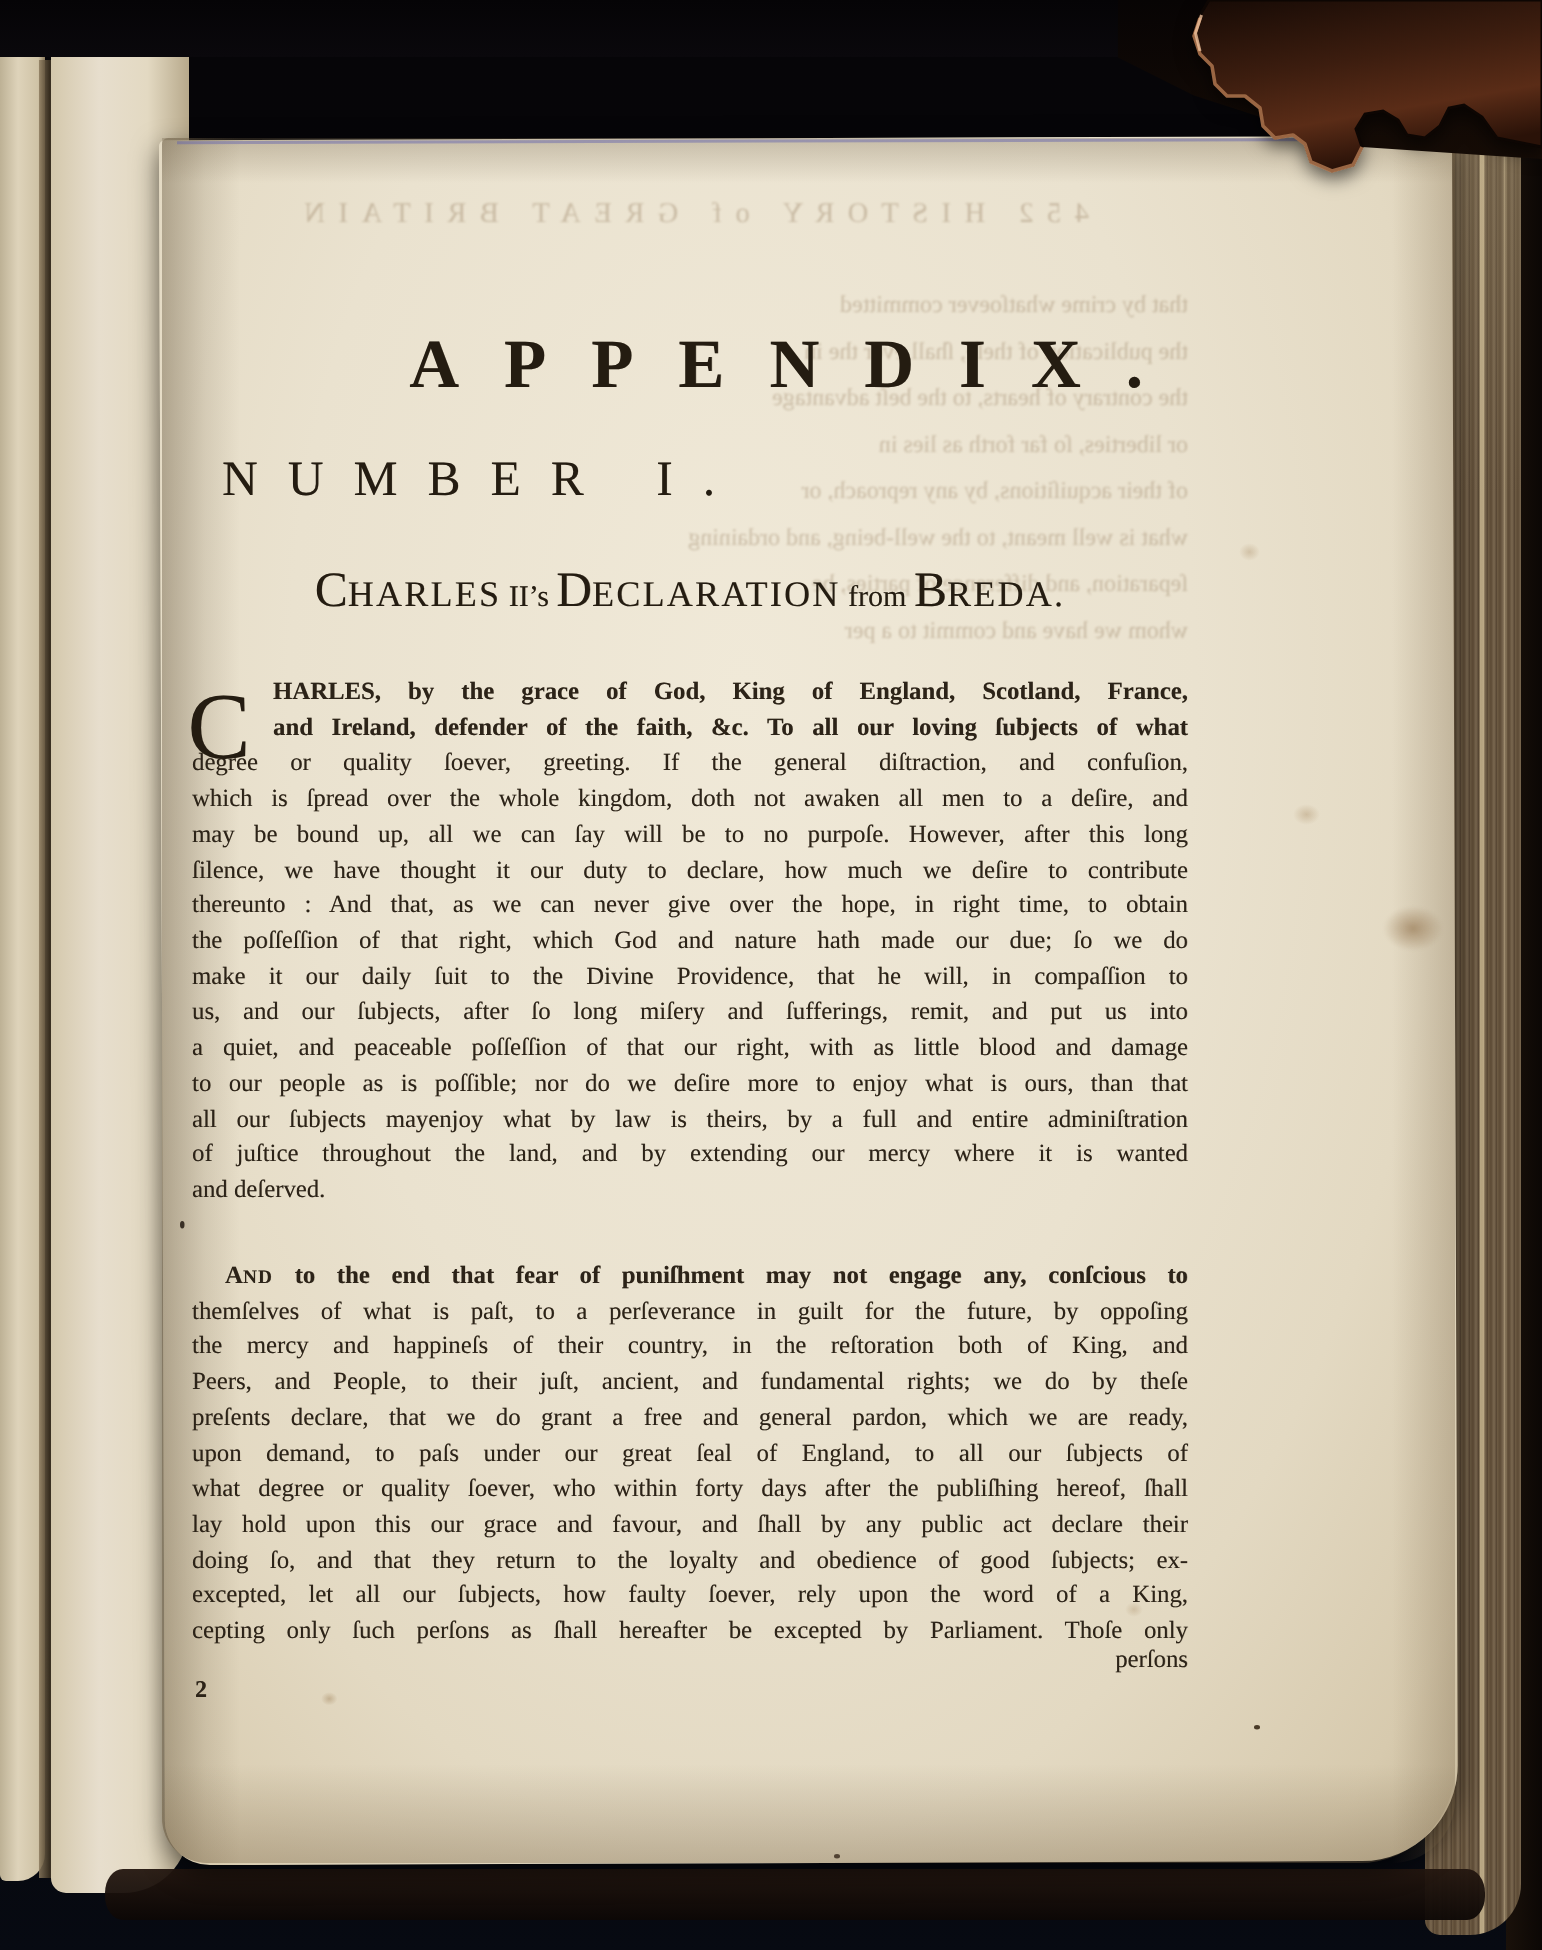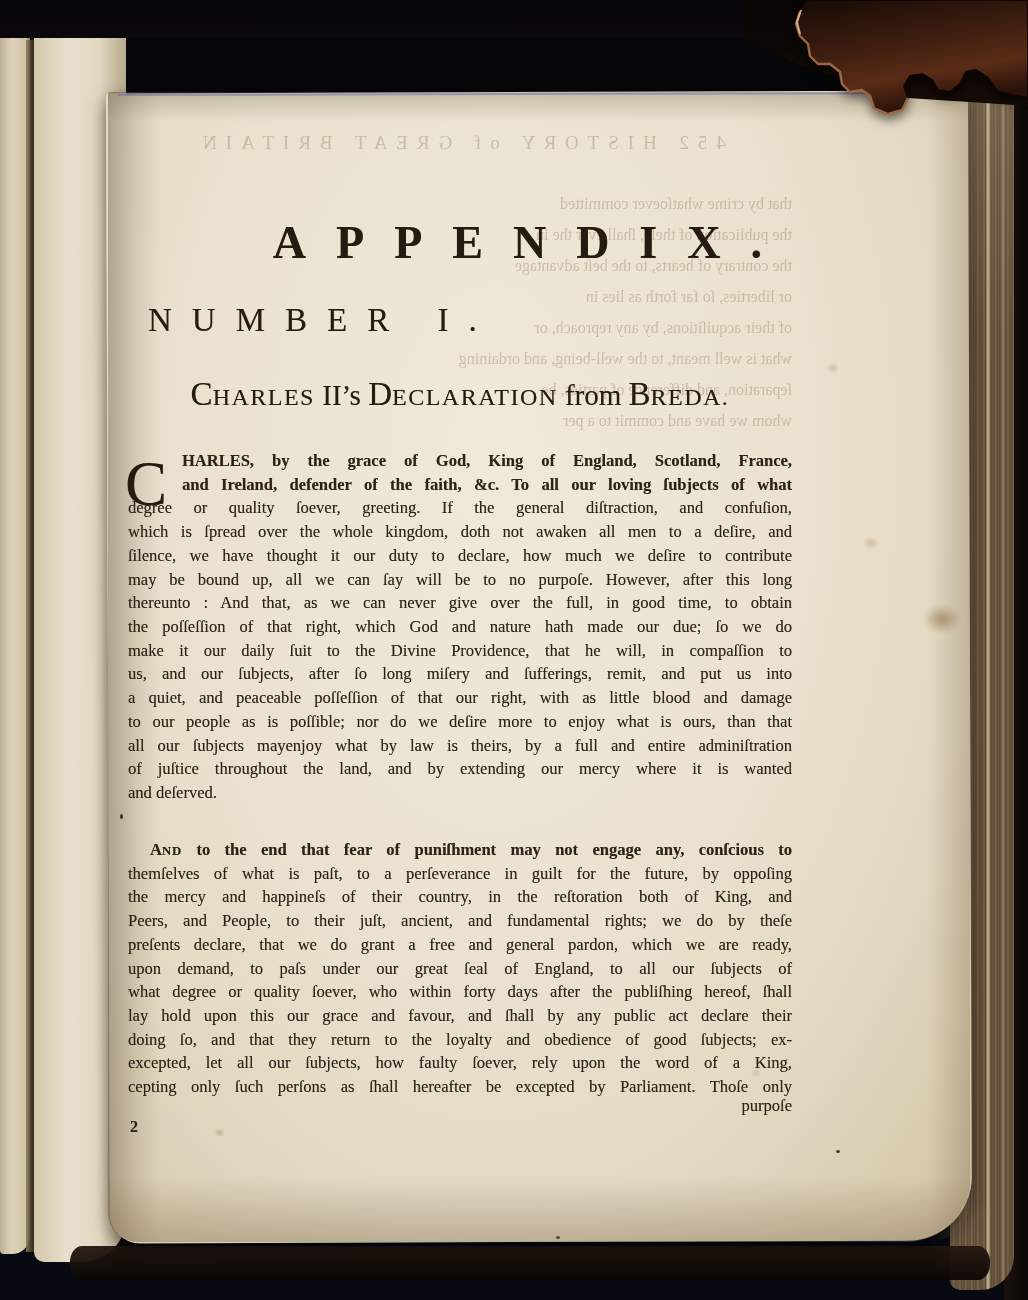--- a/index.html
+++ b/index.html
@@ -66,21 +66,21 @@
   
   .ink{color:#2c2318;text-shadow:.2px .2px .4px rgba(60,48,30,.45);}
   .h-appendix{position:absolute;left:128px;top:216px;width:664px;text-align:right;
             font-size:46px;letter-spacing:30px;text-indent:30px;color:#241c11;font-weight:bold;}
   .h-number{position:absolute;left:128px;top:302px;width:664px;
             font-size:33px;letter-spacing:20px;text-indent:20px;color:#241c11;}
   .h-title{position:absolute;left:128px;top:376px;width:664px;text-align:center;
             white-space:pre;color:#241c11;}
   .t-cap{font-size:33px;}
   .t-sc{font-size:24px;letter-spacing:1.5px;}
-  .t-plain{font-size:29px;}
+  .t-plain{font-size:20px;}
   .para{position:absolute;left:128px;width:664px;font-size:16.5px;}
   .p1{top:449px;}
   .p2{top:838px;}
   .tline{line-height:23.72px;height:23.72px;text-align:justify;text-align-last:justify;white-space:normal;}
   .noj{text-align-last:left;}
   .pad{padding-left:54px;font-weight:bold;}
   .ind{text-indent:22px;font-weight:bold;}
   .t-c{font-size:16.5px;}
   .t-s{font-size:12.8px;letter-spacing:.8px;}
   .t-n{font-size:16.5px;}
@@ -121,23 +121,23 @@
   <div class="h-appendix ink">APPENDIX.</div>
   <div class="h-number ink">NUMBER I.</div>
   <div class="h-title ink" id="title"><span class="t-cap">C</span><span class="t-sc">HARLES</span><span class="t-plain"> II’s </span><span class="t-cap">D</span><span class="t-sc">ECLARATION</span><span class="t-plain"> from </span><span class="t-cap">B</span><span class="t-sc">REDA.</span></div>
 
   <div class="para p1 ink" id="para1" style="position:absolute;">
     <span class="dropcap">C</span>
   <div class="tline pad">HARLES, by the grace of God, King of England, Scotland, France,</div>
       <div class="tline pad">and Ireland, defender of the faith, &amp;c. To all our loving ſubjects of what</div>
       <div class="tline">degree or quality ſoever, greeting. If the general diſtraction, and confuſion,</div>
       <div class="tline">which is ſpread over the whole kingdom, doth not awaken all men to a deſire, and</div>
+      <div class="tline">may be bound up, all we can ſay will be to no purpoſe. However, after this long</div>
       <div class="tline">ſilence, we have thought it our duty to declare, how much we deſire to contribute</div>
-      <div class="tline">may be bound up, all we can ſay will be to no purpoſe. However, after this long</div>
-      <div class="tline">thereunto : And that, as we can never give over the full, in good time, to obtain</div>
+      <div class="tline">thereunto : And that, as we can never give over the hope, in right time, to obtain</div>
       <div class="tline">the poſſeſſion of that right, which God and nature hath made our due; ſo we do</div>
       <div class="tline">make it our daily ſuit to the Divine Providence, that he will, in compaſſion to</div>
       <div class="tline">us, and our ſubjects, after ſo long miſery and ſufferings, remit, and put us into</div>
       <div class="tline">a quiet, and peaceable poſſeſſion of that our right, with as little blood and damage</div>
       <div class="tline">to our people as is poſſible; nor do we deſire more to enjoy what is ours, than that</div>
       <div class="tline">all our ſubjects mayenjoy what by law is theirs, by a full and entire adminiſtration</div>
       <div class="tline">of juſtice throughout the land, and by extending our mercy where it is wanted</div>
       <div class="tline noj">and deſerved.</div>
     </div>
   <div class="para p2 ink" id="para2">
@@ -147,21 +147,21 @@
       <div class="tline">Peers, and People, to their juſt, ancient, and fundamental rights; we do by theſe</div>
       <div class="tline">preſents declare, that we do grant a free and general pardon, which we are ready,</div>
       <div class="tline">upon demand, to paſs under our great ſeal of England, to all our ſubjects of</div>
       <div class="tline">what degree or quality ſoever, who within forty days after the publiſhing hereof, ſhall</div>
       <div class="tline">lay hold upon this our grace and favour, and ſhall by any public act declare their</div>
       <div class="tline">doing ſo, and that they return to the loyalty and obedience of good ſubjects; ex-</div>
       <div class="tline">excepted, let all our ſubjects, how faulty ſoever, rely upon the word of a King,</div>
       <div class="tline">cepting only ſuch perſons as ſhall hereafter be excepted by Parliament. Thoſe only</div>
     </div>
 
-  <div class="catchword ink">purpoſe</div>
+  <div class="catchword ink">perſons</div>
   <div class="pagenum ink">2</div>
 
   <div class="stain s1"></div>
   <div class="stain s2"></div>
   <div class="stain s3"></div>
   <div class="stain s4"></div>
   <div class="stain s5"></div>
   <div class="stain k1"></div>
   <div class="stain k2"></div>
   <div class="stain k3"></div>

